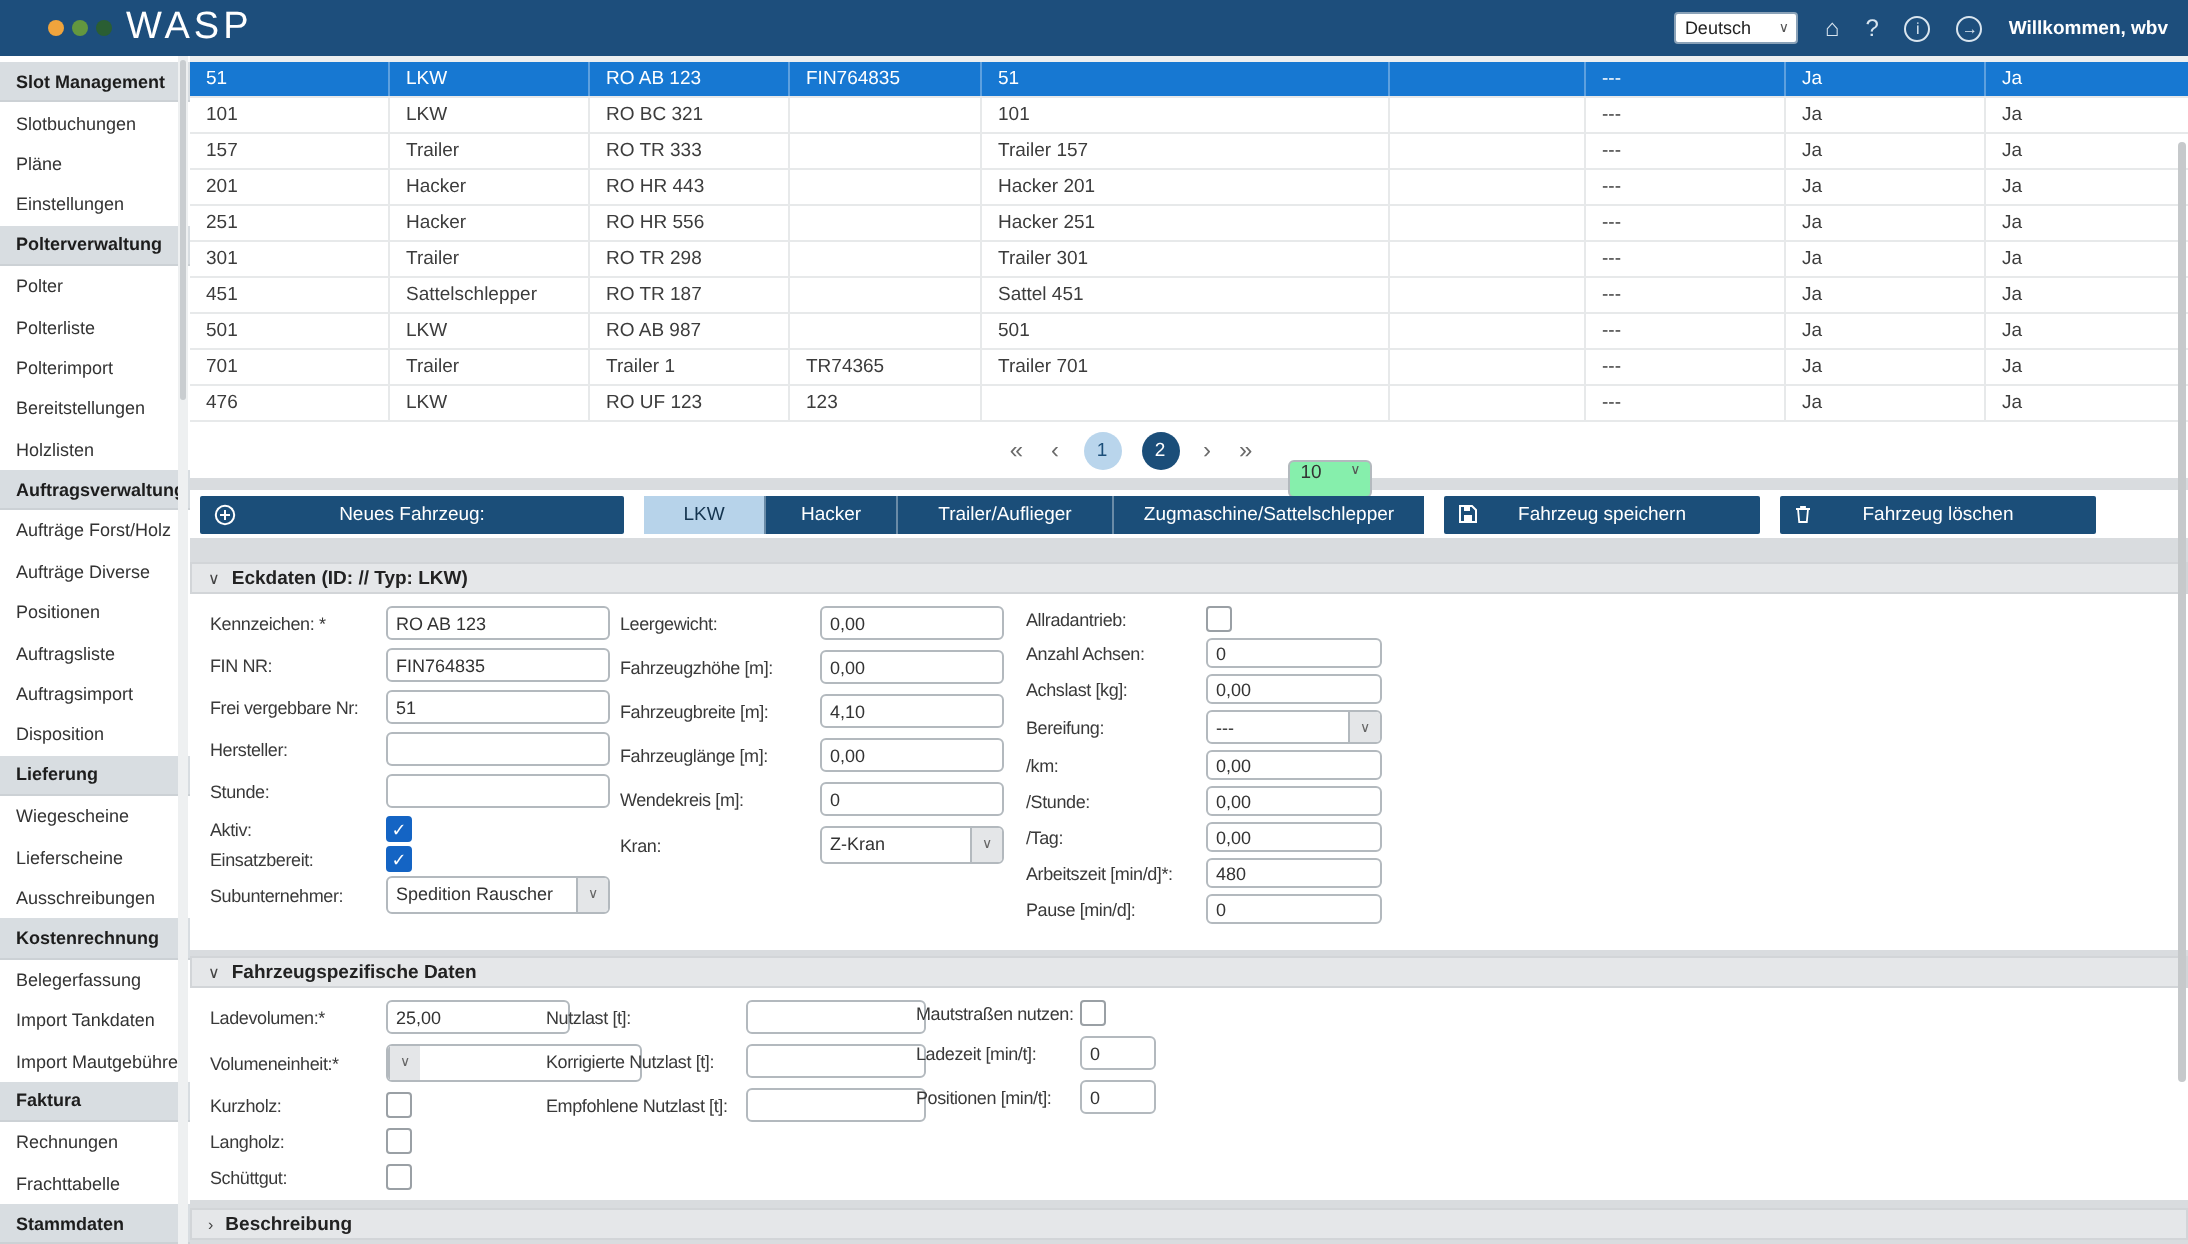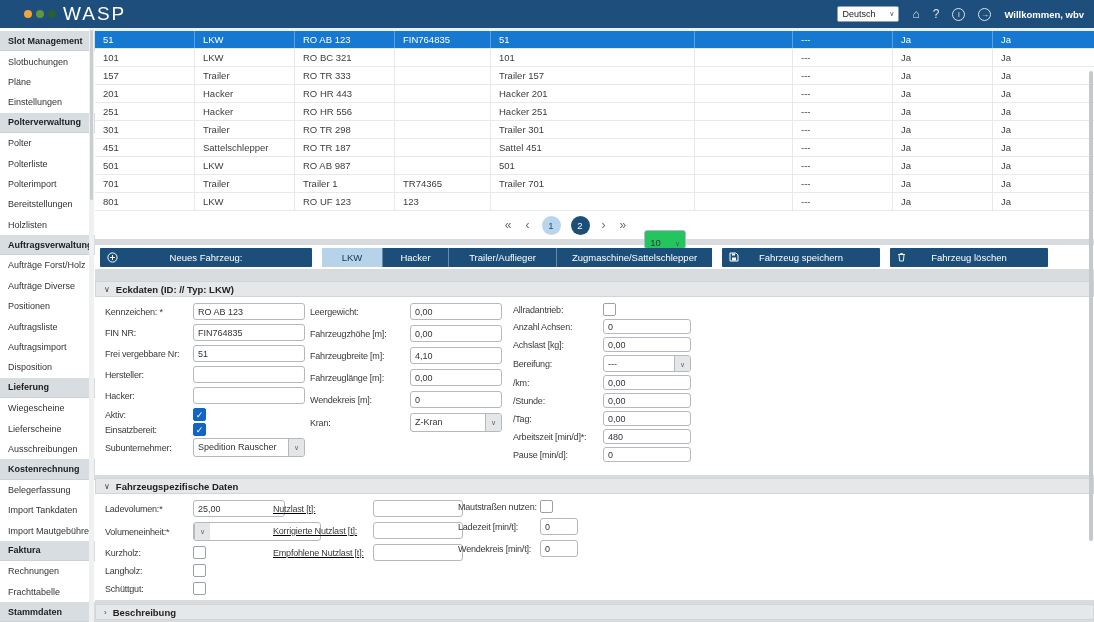--- a/index.html
+++ b/index.html
@@ -47,21 +47,21 @@
   .trow.selected { background:#1778d2; }
   .trow.selected .tcell { color:#fff; border-right-color:rgba(255,255,255,.3); }
 
   
   .pager { height:28px; background:#fff; display:flex; align-items:center; justify-content:center; gap:10px; }
   .pg-arrow { color:#6a6a6a; font-size:12px; cursor:pointer; padding:0 2px; }
   .page { width:19px; height:19px; border-radius:50%; background:#b9d5ec; color:#1b4e79; font-size:9.5px;
           display:flex; align-items:center; justify-content:center; cursor:pointer; }
   .page.current { background:#1b4e79; color:#fff; }
   .pgsize { width:42px; height:19px; border:1px solid #b3b9be; border-radius:3px; margin-left:6px;
-            display:flex; align-items:flex-end; justify-content:space-between; padding:0 5px; font-size:9.5px; color:#333; background:#22c55e; cursor:pointer;margin-top:29px; }
+            display:flex; align-items:flex-start; justify-content:space-between; padding:0 5px; font-size:9.5px; color:#333; background:#86efac; cursor:pointer;margin-top:29px; }
   .pgsize .arr { font-size:7px; color:#555; }
 
   
   .toolbar { margin-top:6px; background:#fff; height:24px; display:flex; align-items:center; padding-left:5px; gap:10px; }
   .btn { position:relative; height:19px; background:#1b4e79; color:#fff; font-size:9.5px; border:none;
          display:flex; align-items:center; justify-content:center; cursor:pointer; border-radius:1px; }
   .btn .bicon { position:absolute; left:7px; top:4px; display:flex; }
   .btn-new { width:212px; }
   .btn-save, .btn-del { width:158px; }
   .segments { display:flex; height:19px; }
@@ -75,21 +75,21 @@
   .panel.first { margin-top:12px; }
   .panel.last { margin-top:4px; }
   .sec-head { height:16px; background:#e5e7e9; border:1px solid #d2d5d8; display:flex; align-items:center;
               gap:6px; padding-left:8px; font-size:9.5px; font-weight:bold; color:#222; cursor:pointer; }
   .sec-head .chev { font-size:8px; color:#444; font-weight:normal; }
   .sec-body { background:#fff; position:relative; }
   .eck-body { height:178px; }
   .fz-body { height:106px; }
   .fcol { position:absolute; top:6px; }
   .ecol1 { left:10px; }  .ecol2 { left:215px; } .ecol3 { left:418px; }
-  .fcol1 { left:10px; }  .fcol2 { left:178px;text-decoration:underline; } .fcol3 { left:363px; }
+  .fcol1 { left:10px; }  .fcol2 { left:178px; } .fcol3 { left:363px; }
   .frow { display:flex; align-items:center; }
   .flabel { font-size:9px; letter-spacing:-0.2px; color:#3a3a3a; white-space:nowrap; overflow:hidden; flex:none; }
   .fld { height:17px; border:1px solid #b3b9be; border-radius:3px; font-size:9px; padding:0 4px; color:#333;
          font-family:"Liberation Sans",sans-serif; background:#fff; }
   .cb { width:13px; height:13px; border:1px solid #9aa0a5; border-radius:2px; background:#fff; flex:none;
         font-size:9px; line-height:12px; text-align:center; color:#fff; cursor:pointer; }
   .cb.checked { background:#1464c4; border-color:#1464c4; }
   .sel { height:19px; border:1px solid #b3b9be; border-radius:3px; background:#fff; display:flex; overflow:hidden; cursor:pointer; }
   .sel .val { flex:1; padding:0 4px; font-size:9px; line-height:17px; color:#333; white-space:nowrap; overflow:hidden; }
   .sel .arr { width:16px; background:#e4e6e8; border-left:1px solid #b3b9be; text-align:center; color:#666;
@@ -264,21 +264,21 @@
             <div class="tcell c1">Trailer</div>
             <div class="tcell c2">Trailer 1</div>
             <div class="tcell c3">TR74365</div>
             <div class="tcell c4">Trailer 701</div>
             <div class="tcell c5"></div>
             <div class="tcell c6">---</div>
             <div class="tcell c7">Ja</div>
             <div class="tcell c8">Ja</div>
           </div>
           <div class="trow">
-            <div class="tcell c0">801</div>
+            <div class="tcell c0">476</div>
             <div class="tcell c1">LKW</div>
             <div class="tcell c2">RO UF 123</div>
             <div class="tcell c3">123</div>
             <div class="tcell c4"></div>
             <div class="tcell c5"></div>
             <div class="tcell c6">---</div>
             <div class="tcell c7">Ja</div>
             <div class="tcell c8">Ja</div>
           </div>
         </div>
@@ -349,21 +349,21 @@
             </div>
             <div class="frow">
               <label class="flabel">Frei vergebbare Nr:</label>
               <input class="fld" value="51" style="">
             </div>
             <div class="frow">
               <label class="flabel">Hersteller:</label>
               <input class="fld" style="">
             </div>
             <div class="frow">
-              <label class="flabel">Hacker:</label>
+              <label class="flabel">Stunde:</label>
               <input class="fld" style="">
             </div>
             <div class="frow cbrow">
               <label class="flabel">Aktiv:</label>
               <span class="cb checked">✓</span>
             </div>
             <div class="frow cbrow">
               <label class="flabel">Einsatzbereit:</label>
               <span class="cb checked">✓</span>
             </div>
@@ -496,21 +496,21 @@
         <div class="fcol fcol3" id="fcol3">
             <div class="frow cbrow">
               <label class="flabel">Mautstraßen nutzen:</label>
               <span class="cb"></span>
             </div>
             <div class="frow">
               <label class="flabel">Ladezeit [min/t]:</label>
               <input class="fld" value="0" style="">
             </div>
             <div class="frow">
-              <label class="flabel">Wendekreis [min/t]:</label>
+              <label class="flabel">Positionen [min/t]:</label>
               <input class="fld" value="0" style="">
             </div>
           </div>
       </div>
     </section>
 
     <section class="panel last">
       <div class="sec-head">
         <span class="chev">›</span>
         <span>Beschreibung</span>

